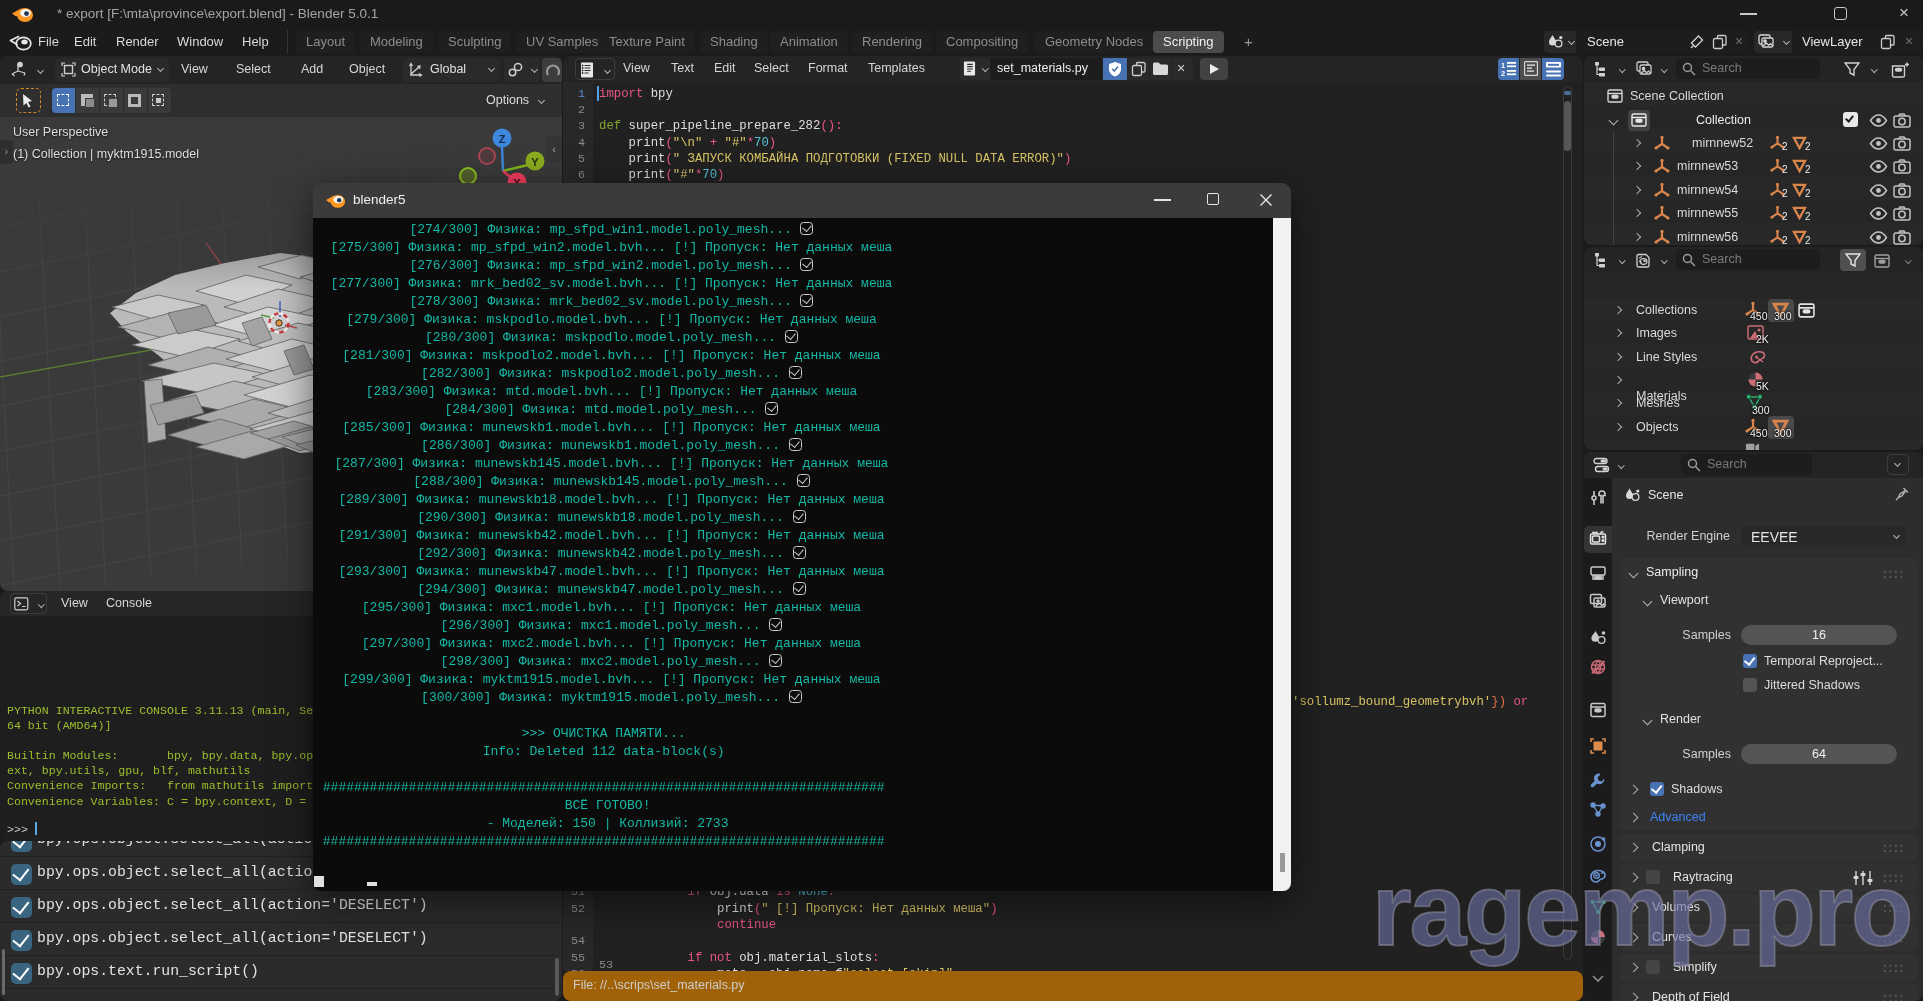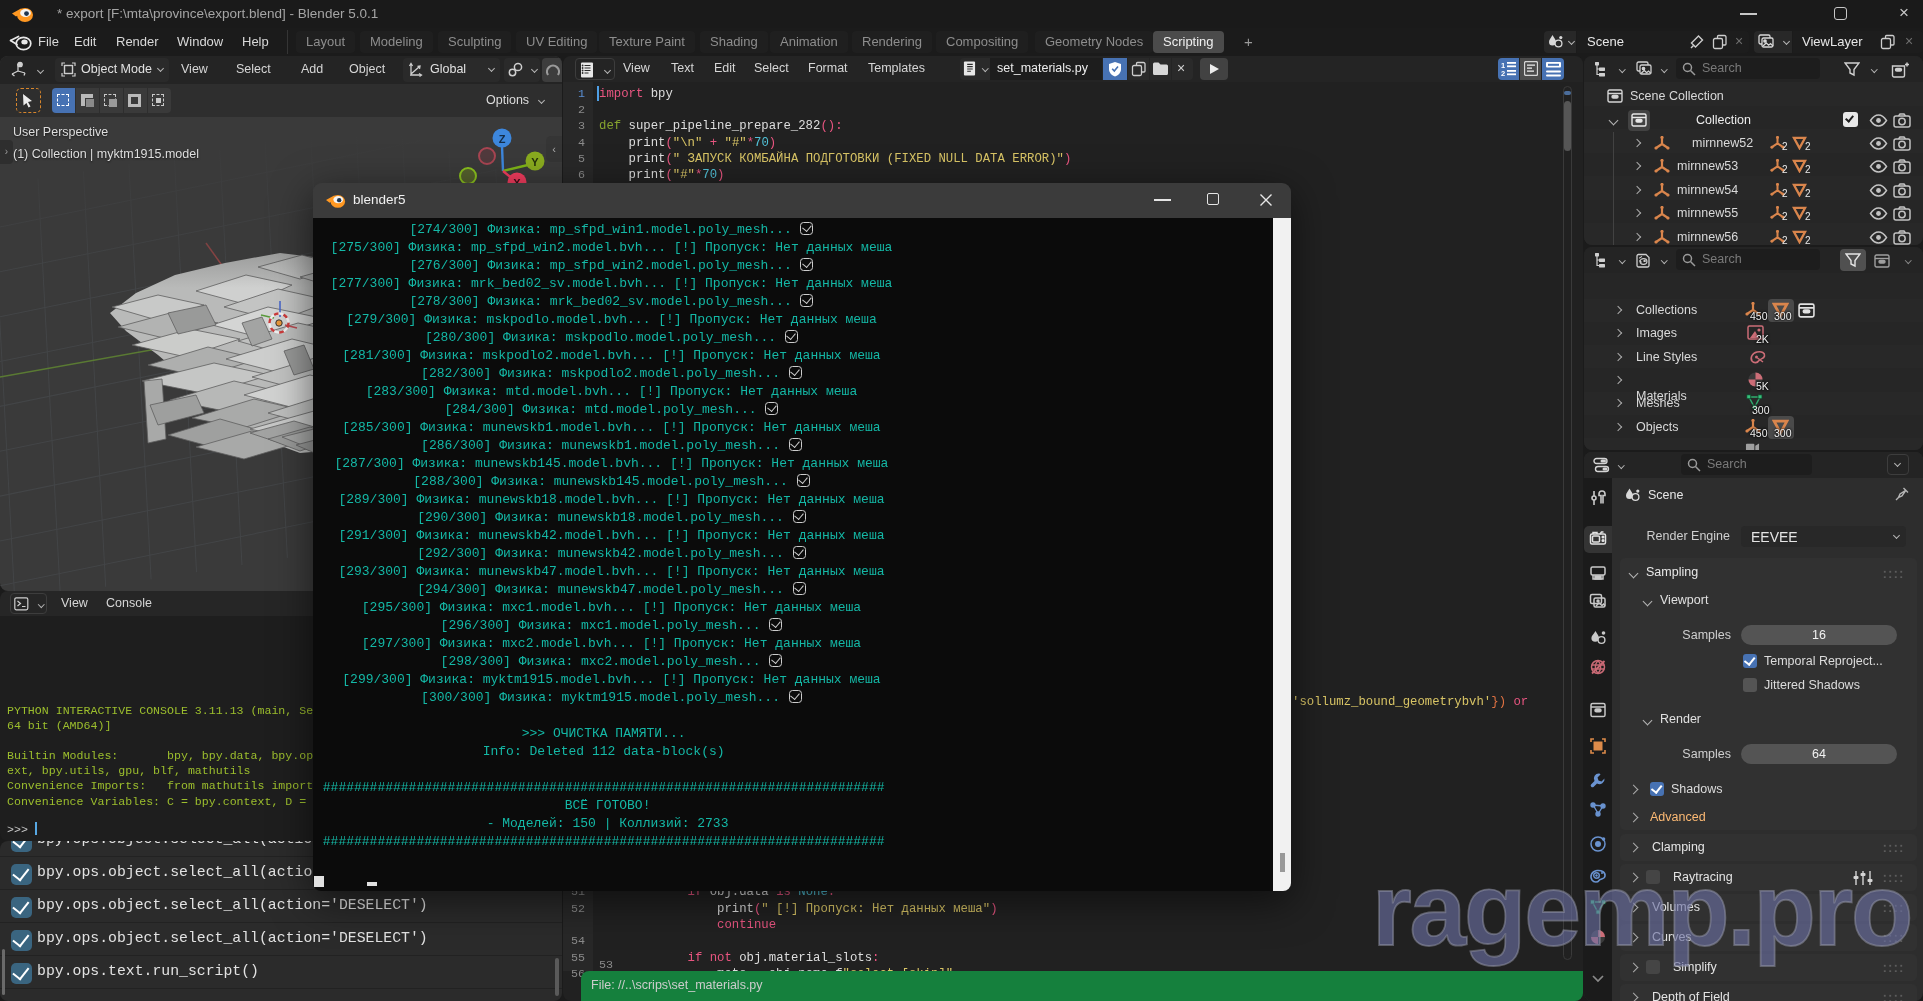--- a/index.html
+++ b/index.html
@@ -38,21 +38,21 @@
   </svg>
   <span class="abs" style="left:38px;top:6px;">File</span>
   <span class="abs" style="left:74px;top:6px;">Edit</span>
   <span class="abs" style="left:116px;top:6px;">Render</span>
   <span class="abs" style="left:177px;top:6px;">Window</span>
   <span class="abs" style="left:242px;top:6px;">Help</span>
   <div class="abs" style="left:287px;top:2px;width:1px;height:24px;background:#353535;"></div>
   <span class="abs tab" style="left:296px;">Layout</span>
   <span class="abs tab" style="left:360px;">Modeling</span>
   <span class="abs tab" style="left:438px;">Sculpting</span>
-  <span class="abs tab" style="left:516px;">UV Editing</span>
+  <span class="abs tab" style="left:516px;">UV Samples</span>
   <span class="abs tab" style="left:599px;">Texture Paint</span>
   <span class="abs tab" style="left:700px;">Shading</span>
   <span class="abs tab" style="left:770px;">Animation</span>
   <span class="abs tab" style="left:852px;">Rendering</span>
   <span class="abs tab" style="left:936px;">Compositing</span>
   <span class="abs tab" style="left:1035px;">Geometry Nodes</span>
   <span class="abs tab tabactive" style="left:1153px;">Scripting</span>
   <span class="abs" style="left:1244px;top:5px;color:#9a9a9a;font-size:15px;">+</span>
 
   <div class="abs" style="left:1544px;top:3px;width:32px;height:22px;background:#282828;border-radius:4px 0 0 4px;">
@@ -400,21 +400,21 @@
   <div class="cline" style="top:829px;">            <span class="kw">if</span> obj.data <span class="kw">is</span> <span class="nu">None</span><span class="kw">:</span></div>
   <div class="cline" style="top:846px;">                print<span class="kw">(</span><span class="st">" [!] Пропуск: Нет данных меша"</span><span class="kw">)</span></div>
   <div class="cline" style="top:862px;">                <span class="kw">continue</span></div>
   <div class="cline" style="top:895px;">            <span class="kw">if</span> <span class="kw">not</span> obj.material_slots<span class="kw">:</span></div>
   <div class="cline" style="top:911px;">                mats <span class="kw">=</span> obj.name.f<span class="st">"select [skip]"</span></div>
 
   <div class="abs" style="left:1000px;top:30px;width:9px;height:874px;border:1px solid #3a3a3a;border-radius:5px;"></div>
   <div class="abs" style="left:1001px;top:35px;width:7px;height:4px;background:#4b6d9b;border-radius:2px;"></div>
   <div class="abs" style="left:1001px;top:45px;width:7px;height:50px;background:#565656;border-radius:4px;"></div>
 
-  <div class="abs" style="left:18px;top:915px;width:1020px;height:30px;background:#15803d;border-radius:8px 8px 0 0;">
+  <div class="abs" style="left:0;top:915px;width:1020px;height:30px;background:#a16207;border-radius:8px 8px 0 0;">
     <span class="abs" style="left:10px;top:7px;font-size:12.5px;color:#cccccc;">File: //..\scrips\set_materials.py</span>
   </div>
 
   <div class="abs" style="left:0;top:0;width:1020px;height:26px;background:#242424;">
     <div class="abs" style="left:12px;top:2px;width:40px;height:22px;border:1px solid #3d3d3d;border-radius:4px;">
       <svg width="14" height="16" viewBox="0 0 14 16" style="position:absolute;left:4px;top:3px;">
           <rect x="1" y="0.5" width="12" height="15" rx="1" fill="#e8e8e8"></rect>
           <g stroke="#2b2b2b" stroke-width="1.2">
             <path d="M4.5 3.5 h6 M4.5 6 h6 M4.5 8.5 h6 M4.5 11 h4"></path>
           </g>
@@ -1124,21 +1124,21 @@
   <div class="abs" style="left:159px;top:226px;width:14px;height:14px;background:#545454;border-radius:3px;"></div>
   <span class="abs" style="left:180px;top:226px;font-size:12.5px;color:#dcdcdc;">Jittered Shadows</span>
   <span class="chev" style="position:absolute;left:60px;top:265px;"></span>
   <span class="abs" style="left:76px;top:260px;font-size:12.5px;color:#e0e0e0;">Render</span>
   <span class="abs" style="right:192px;top:295px;font-size:12.5px;color:#cfcfcf;">Samples</span>
   <div class="abs" style="left:157px;top:292px;width:156px;height:20px;background:#545454;border-radius:10px;text-align:center;font-size:12.5px;color:#f2f2f2;line-height:20px;">64</div>
   <span class="chevr" style="position:absolute;left:46px;top:334px;"></span>
   <div class="abs ck" style="left:66px;top:330px;width:14px;height:14px;background:#4772b3;border-radius:3px;"></div>
   <span class="abs" style="left:87px;top:330px;font-size:12.5px;color:#dcdcdc;">Shadows</span>
   <span class="chevr" style="position:absolute;left:46px;top:362px;"></span>
-  <span class="abs" style="left:66px;top:358px;font-size:12.5px;color:#fdba74;">Advanced</span>
+  <span class="abs" style="left:66px;top:358px;font-size:12.5px;color:#3b82f6;">Advanced</span>
 
   <div id="ppanels">
       <div class="abs" style="left:36px;top:382px;width:297px;height:27px;background:#313131;border-radius:5px;">
         <span class="chevr" style="position:absolute;left:10px;top:10px;"></span>
         <span style="position:absolute;left:32px;top:6px;font-size:12.5px;color:#e4e4e4;">Clamping</span>
         <div class="grip" style="left:262px;top:9px;"></div>
       </div>
       <div class="abs" style="left:36px;top:412px;width:297px;height:27px;background:#313131;border-radius:5px;">
         <span class="chevr" style="position:absolute;left:10px;top:10px;"></span>
         <div style="position:absolute;left:26px;top:6px;width:14px;height:14px;background:#454545;border-radius:3px;"></div>

